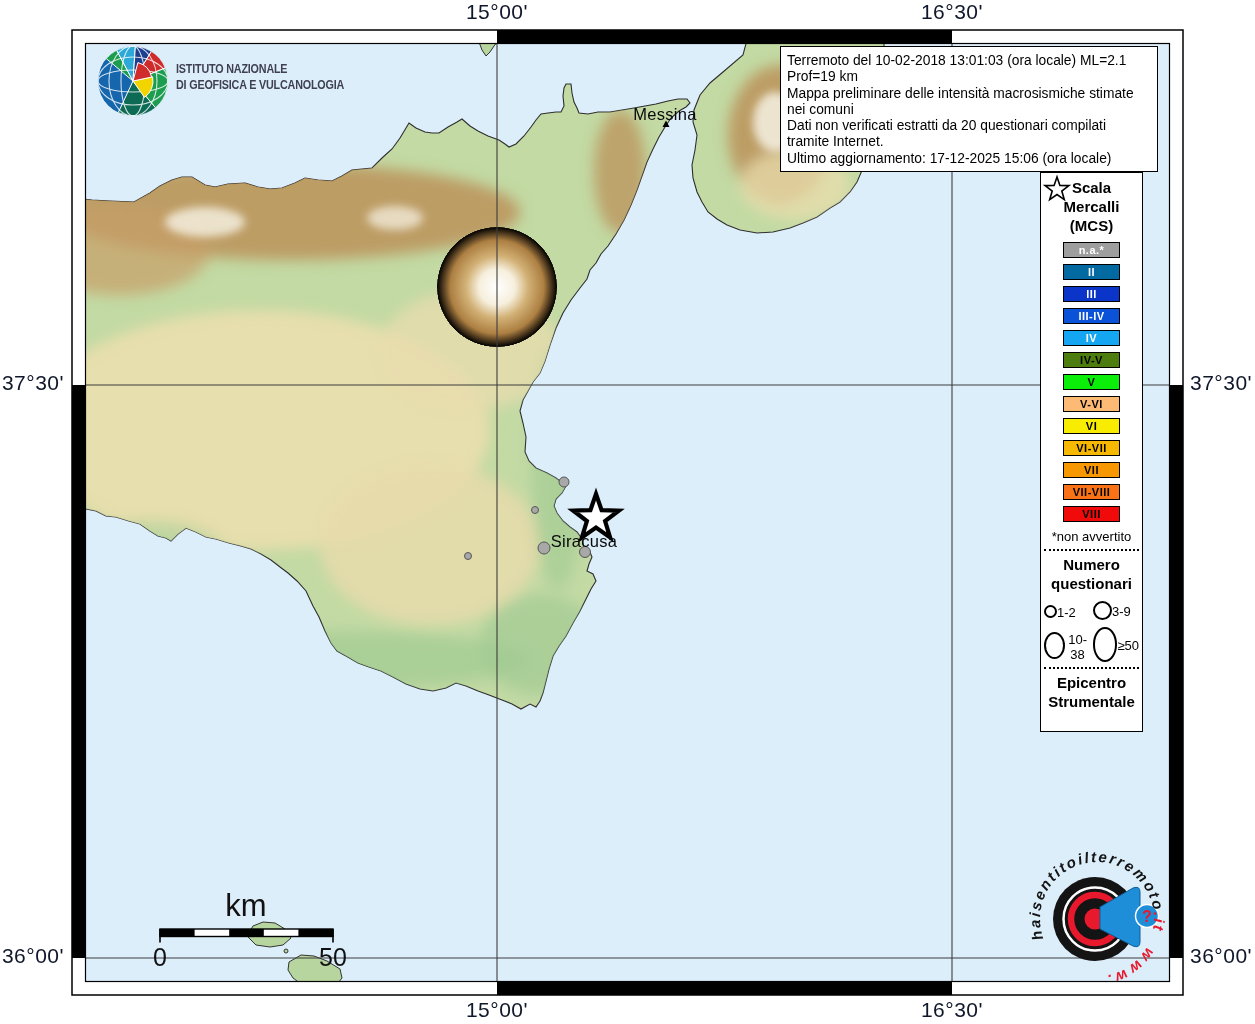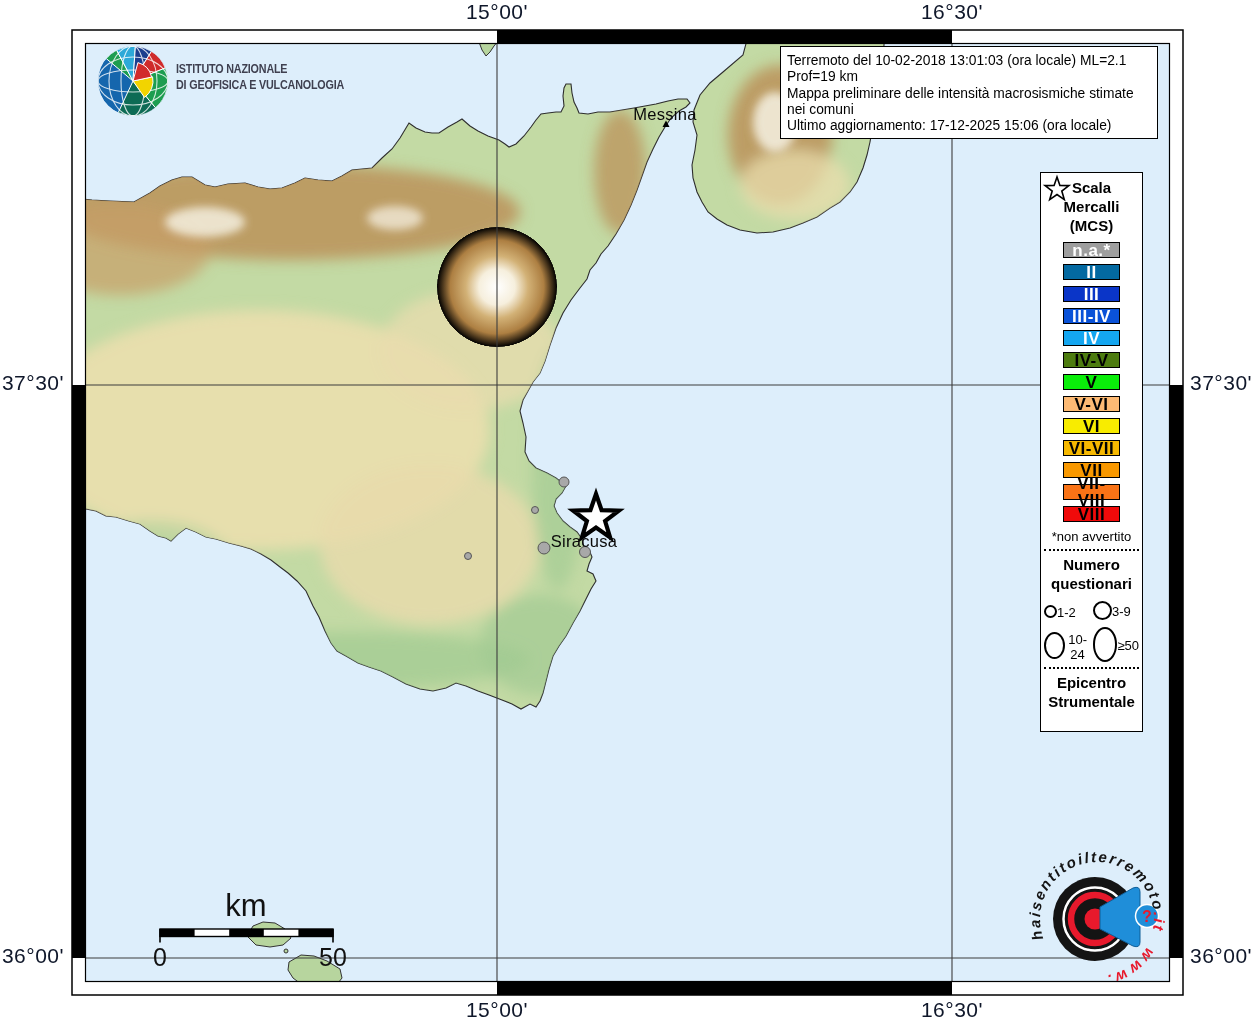--- a/index.html
+++ b/index.html
@@ -15,21 +15,21 @@
     border:1.3px solid #000;padding:6px 6px 4px 6px;font-size:13.8px;line-height:1.18;z-index:6;
   }
   #legend{
     position:absolute;left:1040px;top:172px;width:101px;background:#fff;
     border:1.3px solid #000;z-index:6;text-align:center;padding-bottom:16px;
   }
   .leg-title{font-weight:bold;font-size:15px;line-height:1.25;}
   .leg-title-wrap{margin-top:6px;}
   .sw{
     width:55px;height:14px;border:1.7px solid #000;margin:6px auto;
-    font-weight:bold;font-size:17px;display:flex;align-items:center;justify-content:center;
+    font-weight:bold;font-size:11px;display:flex;align-items:center;justify-content:center;
     letter-spacing:.5px;line-height:1;
   }
   #scaleList{margin-top:7px;}
   .leg-foot{font-size:13px;margin:7px 0 5px 0;}
   .leg-div{border-top:2px dotted #000;margin:5px 3px;}
   .qrow{display:flex;justify-content:space-evenly;align-items:flex-end;margin-top:7px;}
   .qcell{display:flex;flex-direction:row;align-items:center;width:46px;}
   .qcirc{border:2px solid #000;border-radius:50%;background:#fff;}
   .qlab{font-size:13px;margin-top:2px;}
   #legendStarBox{margin-top:4px;}
@@ -206,20 +206,21 @@
 <div class="axis-label ax-c" style="left:427px;top:998px;">15°00'</div>
 <div class="axis-label ax-c" style="left:882px;top:998px;">16°30'</div>
 <div class="axis-label" style="left:0px;top:371px;width:64px;text-align:right;">37°30'</div>
 <div class="axis-label" style="left:0px;top:944px;width:64px;text-align:right;">36°00'</div>
 <div class="axis-label" style="left:1190px;top:371px;">37°30'</div>
 <div class="axis-label" style="left:1190px;top:944px;">36°00'</div>
 
 <div id="infoBox">
   <div>Terremoto del 10-02-2018 13:01:03 (ora locale) ML=2.1 Prof=19 km</div>
   <div>Mappa preliminare delle intensità macrosismiche stimate nei comuni</div>
+  <div>Dati non verificati estratti da 20 questionari compilati tramite Internet.</div>
   <div>Ultimo aggiornamento: 17-12-2025 15:06 (ora locale)</div>
 </div>
 
 <div id="ingvText">
   <div>ISTITUTO NAZIONALE</div>
   <div>DI GEOFISICA E VULCANOLOGIA</div>
 </div>
 
 <div id="legend">
   <div class="leg-title-wrap">
@@ -255,21 +256,21 @@
           <div class="qlab">1-2</div>
         </div>
         <div class="qcell">
           <div class="qcirc" style="width: 15px; height: 15px;"></div>
           <div class="qlab">3-9</div>
         </div>
       </div>
       <div class="qrow">
         <div class="qcell">
           <div class="qcirc" style="width: 23px; height: 23px;"></div>
-          <div class="qlab">10-24</div>
+          <div class="qlab">10-38</div>
         </div>
         <div class="qcell">
           <div class="qcirc" style="width: 31px; height: 31px;"></div>
           <div class="qlab">≥50</div>
         </div>
       </div>
     </div>
   <div class="leg-div"></div>
   <div>
     <div class="leg-title">Epicentro</div>

